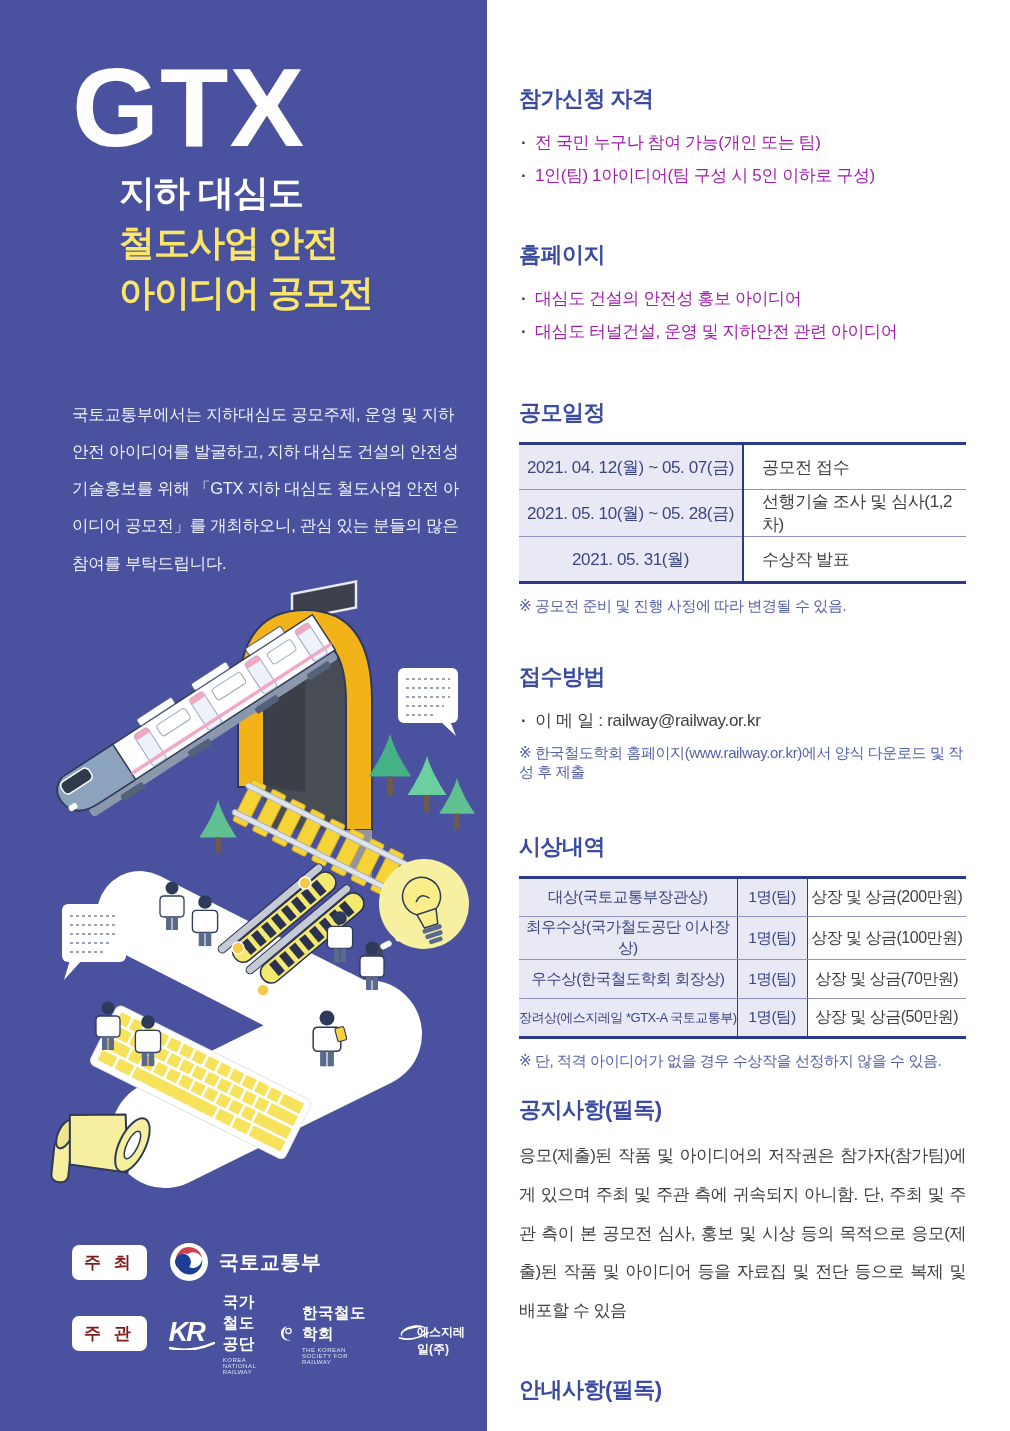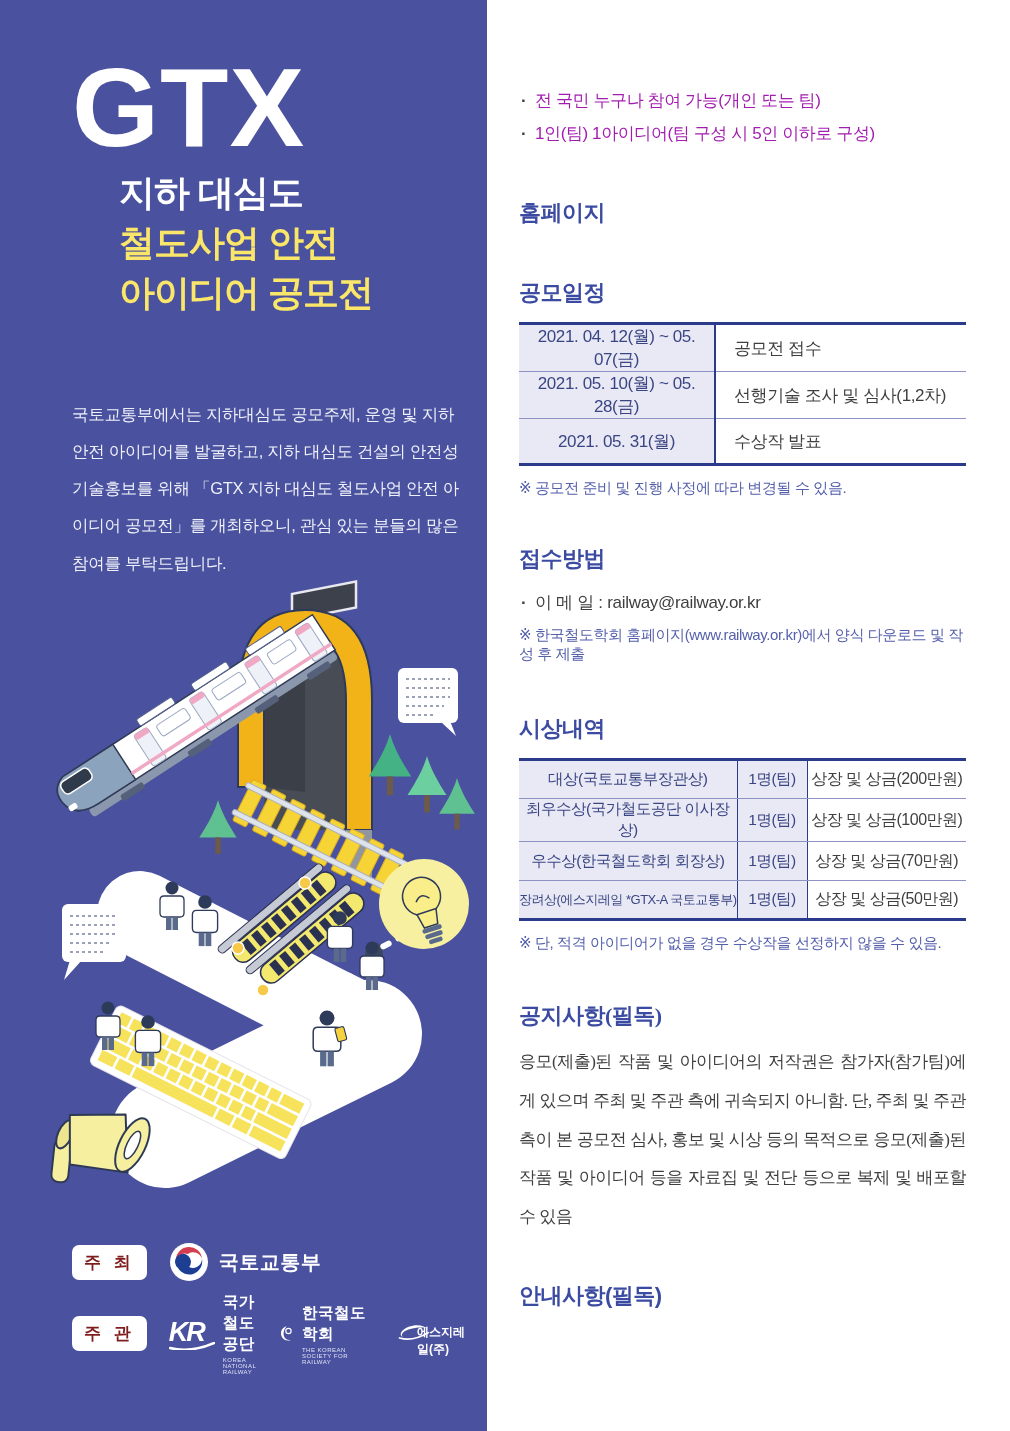--- a/index.html
+++ b/index.html
@@ -38,21 +38,21 @@
   .sec-heading { font-size:22px; font-weight:bold; color:#3b4ba1; letter-spacing:-0.5px; margin-bottom:12px; }
   .bullets { list-style:none; }
   .bullets li { position:relative; font-size:17px; color:#a21caf; line-height:33px; padding-left:16px; letter-spacing:-0.4px; }
   .bullets li::before { content:"\00B7"; position:absolute; left:2px; font-weight:bold; color:#3f3f3f; }
   .note-blue { font-size:15px; color:#5560ab; margin-top:13px; letter-spacing:-0.4px; }
 
   table.sched { width:447px; border-collapse:collapse; margin-top:14px;
                 border-top:3px solid #2c3a8c; border-bottom:3px solid #2c3a8c; }
   table.sched td { border-bottom:1px solid #8d93c2; font-size:17px; height:46px; letter-spacing:-0.4px; }
   table.sched tr:last-child td { border-bottom:none; }
-  td.c-period { width:196px; background:#e9e9f5; color:#3a4583; text-align:center; border-right:2px solid #2c3a8c; }
+  td.c-period { width:224px; background:#e9e9f5; color:#3a4583; text-align:center; border-right:2px solid #2c3a8c; }
   td.c-desc { color:#3f3f3f; padding-left:18px; background:#ffffff; }
 
   table.awards { width:447px; border-collapse:collapse; margin-top:14px;
                  border-top:3px solid #2c3a8c; border-bottom:3px solid #2c3a8c; }
   table.awards td { border-bottom:1px solid #8d93c2; height:39px; text-align:center; letter-spacing:-0.5px; }
   table.awards tr:last-child td { border-bottom:none; }
   td.a-name { width:218px; background:#e9e9f5; color:#3a4583; font-size:15.5px; border-right:1.5px solid #2c3a8c; }
   td.a-name.small { font-size:13px; }
   td.a-count { width:70px; background:#e9e9f5; color:#3a4583; font-size:15.5px; border-right:1.5px solid #2c3a8c; }
   td.a-prize { background:#ffffff; color:#3f3f3f; font-size:16px; }
@@ -369,28 +369,33 @@
           <path d="M10,22 Q30,28 54,14" fill="none" stroke="#ffffff" stroke-width="2.5" stroke-linecap="round"></path>
         </svg>
         <span class="org-name-xs">에스지레일(주)</span>
       </span>
     </div>
   </div>
 
   <div class="right-col">
 
     <div class="sec">
+      <div class="sec-heading">참가신청 자격</div>
       <ul class="bullets">
         <li>전 국민 누구나 참여 가능(개인 또는 팀)</li>
         <li>1인(팀) 1아이디어(팀 구성 시 5인 이하로 구성)</li>
       </ul>
     </div>
 
     <div class="sec" style="margin-top:48px;">
       <div class="sec-heading">홈페이지</div>
+      <ul class="bullets">
+        <li>대심도 건설의 안전성 홍보 아이디어</li>
+        <li>대심도 터널건설, 운영 및 지하안전 관련 아이디어</li>
+      </ul>
     </div>
 
     <div class="sec" style="margin-top:50px;">
       <div class="sec-heading">공모일정</div>
       <table class="sched">
         <tbody>
             <tr>
           <td class="c-period">2021. 04. 12(월) ~ 05. 07(금)</td>
           <td class="c-desc">공모전 접수</td>
         </tr>
@@ -437,21 +442,21 @@
         <tr>
           <td class="a-name small">장려상(에스지레일 *GTX-A 국토교통부)</td>
           <td class="a-count">1명(팀)</td>
           <td class="a-prize">상장 및 상금(50만원)</td>
         </tr>
       </tbody>
         </table>
       <div class="note-blue">※ 단, 적격 아이디어가 없을 경우 수상작을 선정하지 않을 수 있음.</div>
     </div>
 
-    <div class="sec" style="margin-top:48px;font-family:Liberation Serif, serif;">
+    <div class="sec" style="margin-top:24px;">
       <div class="sec-heading">공지사항(필독)</div>
       <div class="para">응모(제출)된 작품 및 아이디어의 저작권은 참가자(참가팀)에게 있으며 주최 및 주관 측에 귀속되지 아니함. 단, 주최 및 주관 측이 본 공모전 심사, 홍보 및 시상 등의 목적으로 응모(제출)된 작품 및 아이디어 등을 자료집 및 전단 등으로 복제 및 배포할 수 있음</div>
     </div>
 
     <div class="sec" style="margin-top:44px;">
       <div class="sec-heading">안내사항(필독)</div>
 
     </div>
 
   </div>

